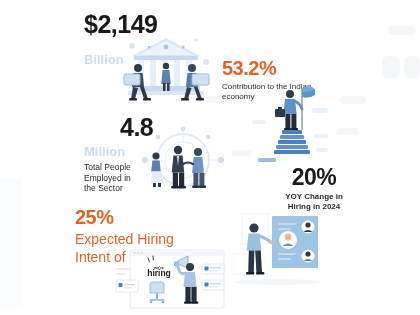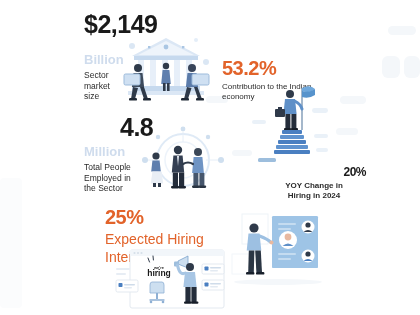--- a/index.html
+++ b/index.html
@@ -46,30 +46,30 @@
   #stat-market      { left: 84px;  top: 12px;  }
   #stat-market .big { font-size: 25px; }
   #stat-market .unit{ font-size: 13px; margin-top: 16px; }
   #stat-market .cap { font-size: 8.5px; margin-top: 4px; }
 
   #stat-people      { left: 84px;  top: 115px; }
   #stat-people .big { font-size: 25px; margin-left: 36px; }
   #stat-people .unit{ font-size: 13px; margin-top: 5px; }
   #stat-people .cap { font-size: 8.5px; margin-top: 4px; }
 
-  #stat-intent      { left: 105px;  top: 207px; }
+  #stat-intent      { left: 75px;  top: 207px; }
   #stat-intent .big { font-size: 20px; }
   #stat-intent .cap { font-size: 14px; margin-top: 4px; }
 
   #stat-contrib      { left: 222px; top: 58px; }
   #stat-contrib .big { font-size: 20px; }
   #stat-contrib .cap { font-size: 8px; margin-top: 4px; color:#2b2b2b; }
 
   #stat-yoy      { left: 262px; top: 166px; width: 104px; text-align: center; }
-  #stat-yoy .big { font-size: 12px; text-align: right; }
+  #stat-yoy .big { font-size: 23px; }
   #stat-yoy .cap { font-size: 8px; margin-top: 3px; }
 
   
   .illus { position: absolute; }
   #illus-bank     { left: 118px; top: 32px;  width: 96px;  height: 78px; }
   #illus-team     { left: 138px; top: 120px; width: 90px;  height: 72px; }
   #illus-steps    { left: 256px; top: 78px;  width: 76px;  height: 86px; }
   #illus-board    { left: 228px; top: 212px; width: 108px; height: 86px; }
   #illus-hiring   { left: 116px; top: 248px; width: 112px; height: 66px; }
 
@@ -92,23 +92,20 @@
     <div class="cloud" style="left:0px;top:178px;width:22px;height:130px;border-radius:4px;background:#fbfcfd;"></div>
     <div class="cloud" style="left:206px;top:96px;width:22px;height:7px;"></div>
     <div class="cloud" style="left:340px;top:96px;width:26px;height:8px;"></div>
     <div class="cloud" style="left:336px;top:128px;width:22px;height:7px;"></div>
     <div class="cloud" style="left:232px;top:150px;width:20px;height:6px;"></div>
   </div>
 
   <div class="stat" id="stat-market">
     <div class="big">$2,149</div>
     <div class="unit">Billion</div>
-    <div class="cap" style="white-space:pre-line;">Sector
-market
-size</div>
   </div>
 
   <div class="illus" id="illus-bank">
     <svg width="96" height="78" viewBox="0 0 96 78">
       <circle cx="14" cy="14" r="3" fill="#dbe7f4"></circle>
       <circle cx="88" cy="30" r="3" fill="#dbe7f4"></circle>
       <circle cx="78" cy="8" r="2" fill="#e4eef8"></circle>
 
       <polygon points="48,6 82,24 14,24" fill="#dbe7f5"></polygon>
       <polygon points="48,9 76,23 20,23" fill="#eef4fb"></polygon>

